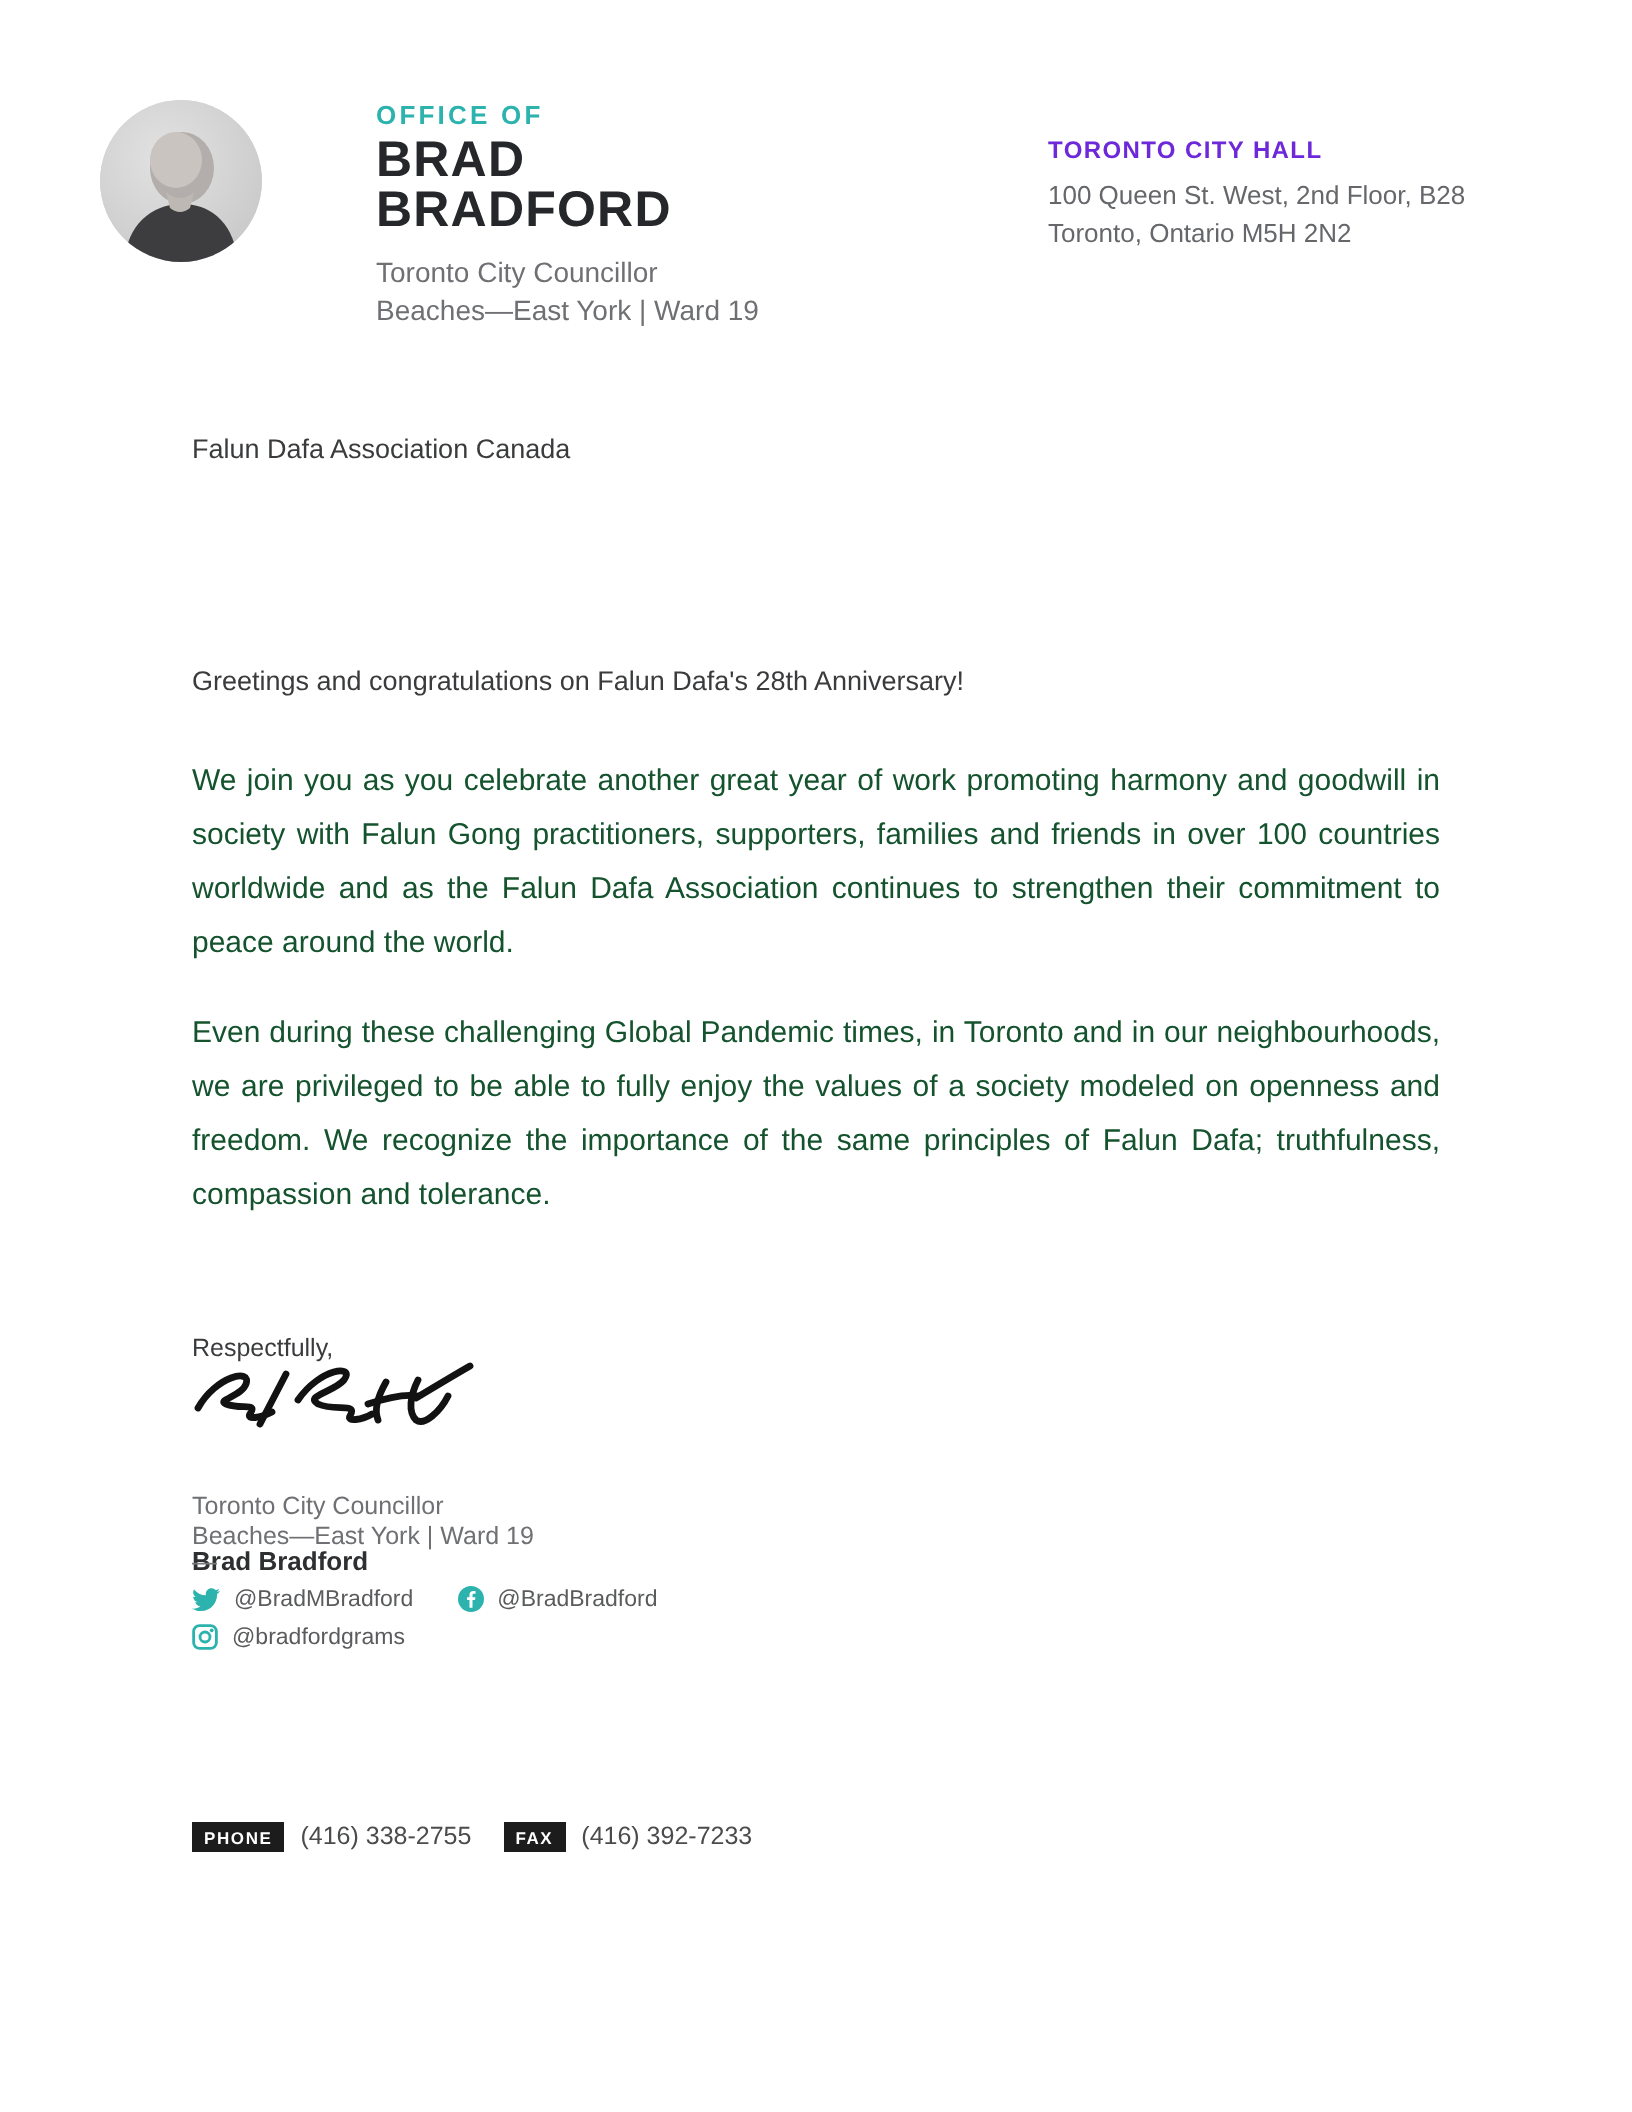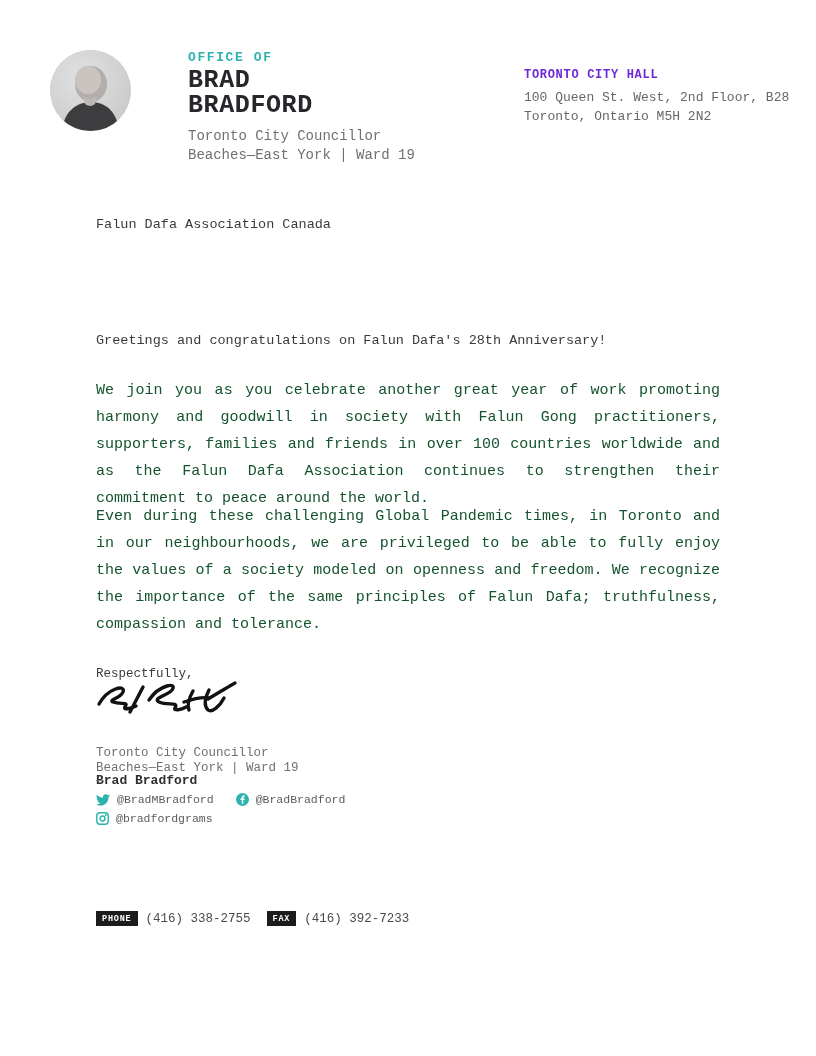--- a/index.html
+++ b/index.html
@@ -4,21 +4,20 @@
 <style>
   * { margin: 0; padding: 0; box-sizing: border-box; }
   html, body { background: #ffffff; }
   body { font-family: "Liberation Sans", sans-serif; }
   .page {
     position: relative;
     width: 816px;
     height: 934px;
     background: #ffffff;
     overflow: hidden;
-    font-family: Liberation Mono, monospace;
   }
   
   .photo {
     position: absolute; left: 50px; top: 50px;
     width: 81px; height: 81px; border-radius: 50%;
     overflow: hidden; background: #d8d8d8;
   }
   .header-text { position: absolute; left: 188px; top: 50px; }
   .office-of {
     color: #2cb3ae; font-size: 13px; font-weight: bold;
@@ -51,21 +50,21 @@
   .sig-sub { font-size: 12.5px; color: #6f7073; }
   .sig-dash { font-size: 12.5px; color: #7a7b7d; }
   .social-row {
     position: absolute; left: 96px; display: flex; align-items: center; gap: 7px; justify-content: flex-end;
   }
   .social-handle { font-size: 11.5px; color: #5a5b5d; }
   .social-gap { width: 8px; }
   .s-icon { display: inline-flex; align-items: center; }
   
   .footer-left { position: absolute; left: 96px; top: 911px; }
-  .foot-row { display: flex; align-items: center; margin-bottom: 6px; }
+  .foot-row { display: flex; margin-bottom: 6px; }
   .tag {
     background: #1c1c1c; color: #ffffff; font-size: 8.5px; font-weight: bold;
     letter-spacing: 0.8px; padding: 3px 6px 2px 6px; display: inline-block;
   }
   .foot-val { font-size: 12.5px; color: #4a4b4d; margin-left: 8px; margin-right: 16px; }
   .footer-right {
     position: absolute; left: 466px; top: 896px; width: 158px;
     text-align: center;
   }
   .bb-logo {

